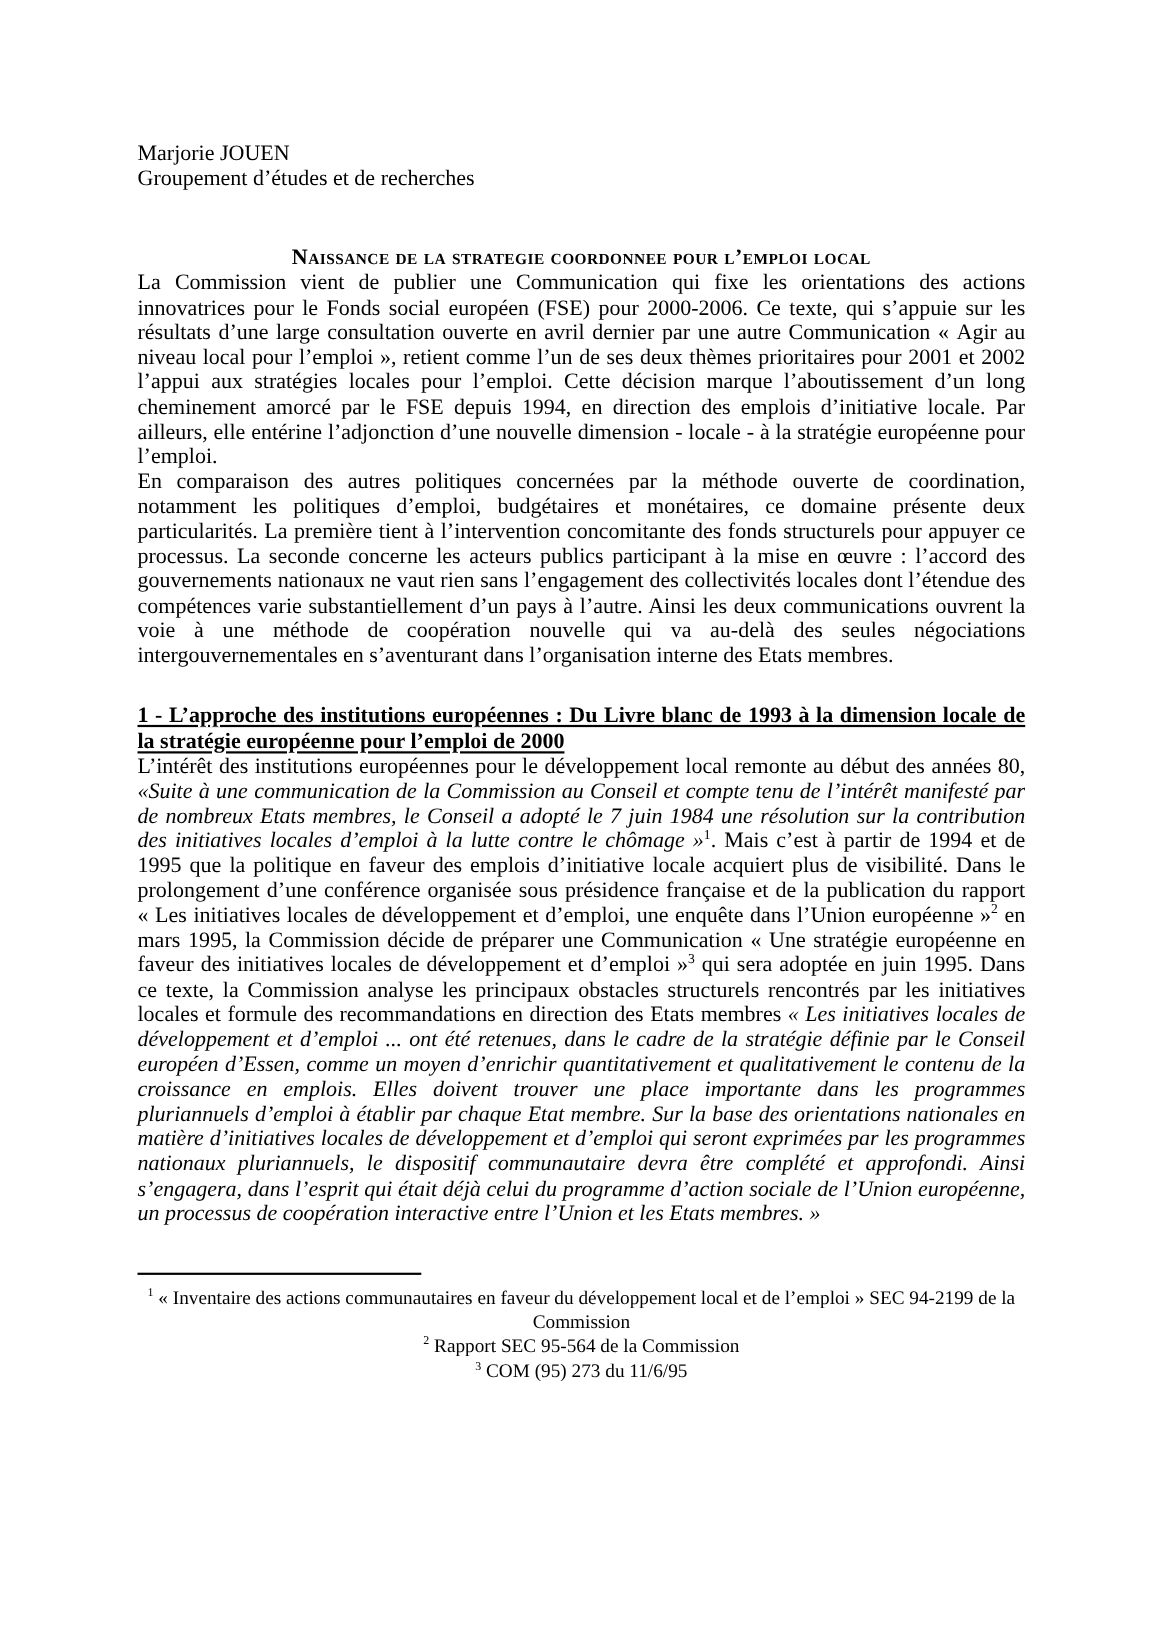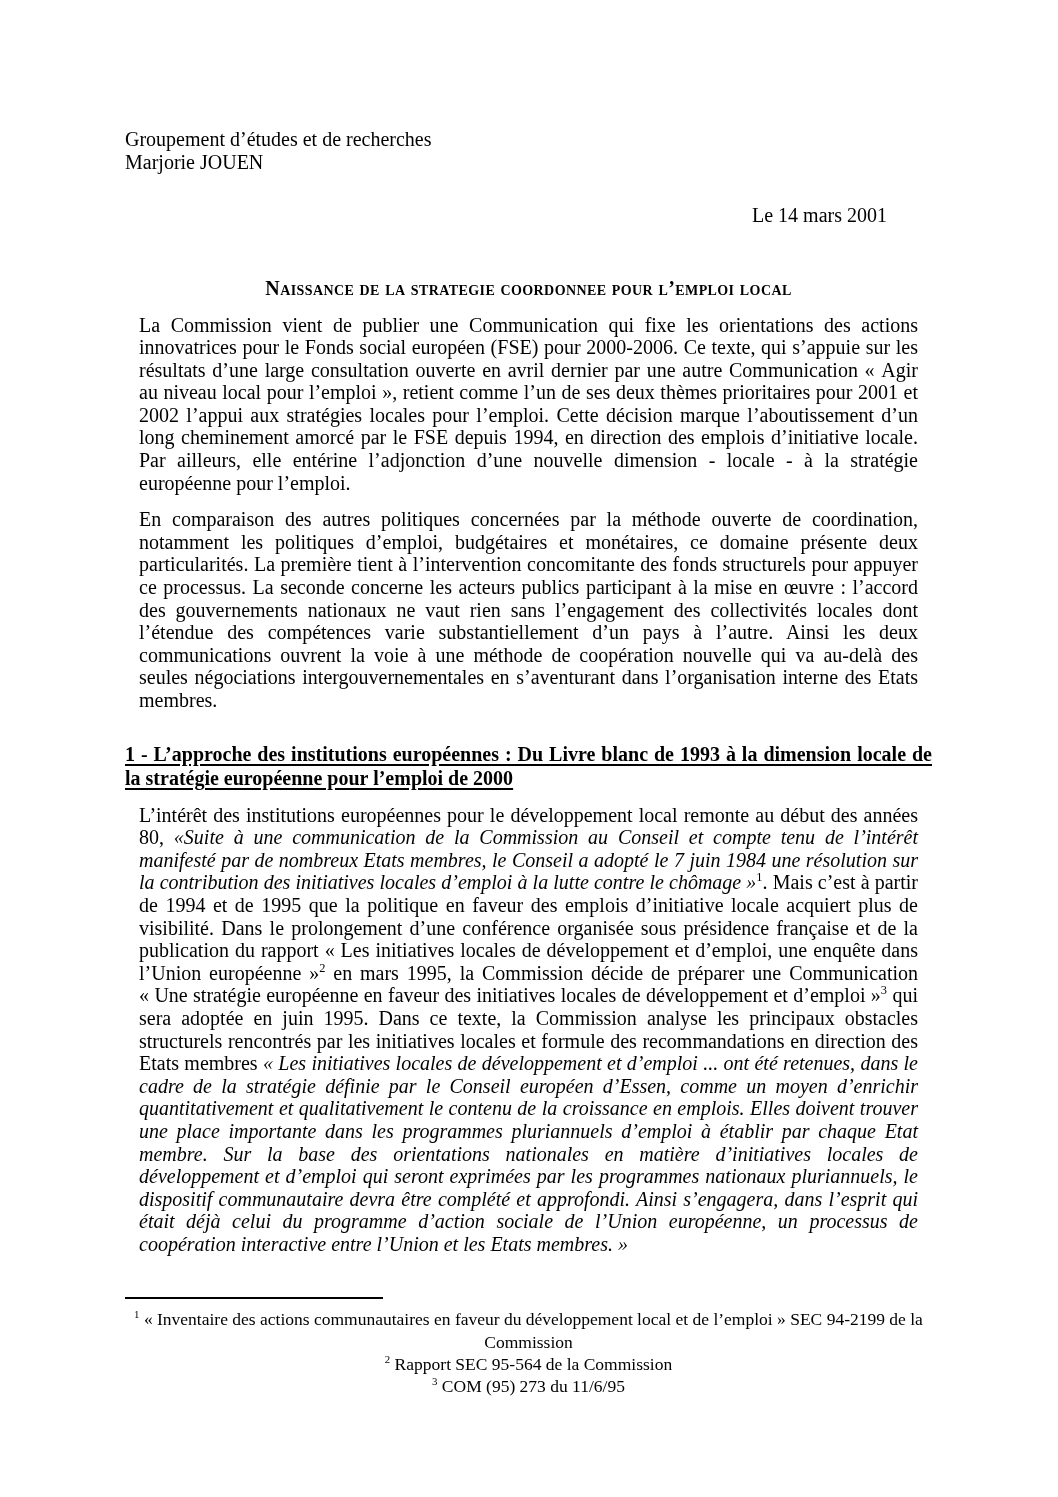--- a/index.html
+++ b/index.html
@@ -26,21 +26,21 @@
   .doc-title {
     margin: 49px 0 0 0;
     text-align: center;
     font-weight: bold;
     font-variant: small-caps;
     font-size: 20px;
     letter-spacing: 0.4px;
     line-height: 24px;
   }
   p.para {
-    margin: 14px;
+    margin: 0;
     text-align: justify;
     line-height: 22.6px;
   }
   .p1 { margin-top: 46px; }
   .p2 { margin-top: 24px; }
   .section-heading {
     margin: 30px 0 0 0;
     font-size: 20px;
     font-weight: bold;
     text-decoration: underline;
@@ -68,25 +68,24 @@
     line-height: 22.3px;
     text-align: center;
   }
 </style>
 </head>
 <body>
 
 <div class="page">
 
   <div class="header">
+    <div class="header-line">Marjorie JOUEN</div>
     <div class="header-line">Groupement d’études et de recherches</div>
-    <div class="header-line">Marjorie JOUEN</div>
   </div>
 
-  <div class="date-line">Le 14 mars 2001</div>
 
   <div class="doc-title">Naissance de la strategie coordonnee pour l’emploi local</div>
 
   <p class="para p1"><span>La Commission vient de publier une Communication qui fixe les orientations des actions innovatrices pour le Fonds social européen (FSE) pour 2000-2006. Ce texte, qui s’appuie sur les résultats d’une large consultation ouverte en avril dernier par une autre Communication «&nbsp;Agir au niveau local pour l’emploi&nbsp;», retient comme l’un de ses deux thèmes prioritaires pour 2001 et 2002 l’appui aux stratégies locales pour l’emploi. Cette décision marque l’aboutissement d’un long cheminement amorcé par le FSE depuis 1994, en direction des emplois d’initiative locale. Par ailleurs, elle entérine l’adjonction d’une nouvelle dimension - locale - à la stratégie européenne pour l’emploi.</span></p>
 
   <p class="para p2"><span>En comparaison des autres politiques concernées par la méthode ouverte de coordination, notamment les politiques d’emploi, budgétaires et monétaires, ce domaine présente deux particularités. La première tient à l’intervention concomitante des fonds structurels pour appuyer ce processus. La seconde concerne les acteurs publics participant à la mise en œuvre&nbsp;: l’accord des gouvernements nationaux ne vaut rien sans l’engagement des collectivités locales dont l’étendue des compétences varie substantiellement d’un pays à l’autre. Ainsi les deux communications ouvrent la voie à une méthode de coopération nouvelle qui va au-delà des seules négociations intergouvernementales en s’aventurant dans l’organisation interne des Etats membres.</span></p>
 
   <h2 class="section-heading">1 - L’approche des institutions européennes&nbsp;: Du Livre blanc de 1993 à la dimension locale de la stratégie européenne pour l’emploi de 2000</h2>
 
   <p class="para p3"><span>L’intérêt des institutions européennes pour le développement local remonte au début des années 80, </span><span class="italic">«Suite à une communication de la Commission au Conseil et compte tenu de l’intérêt manifesté par de nombreux Etats membres, le Conseil a adopté le 7 juin 1984 une résolution sur la contribution des initiatives locales d’emploi à la lutte contre le chômage&nbsp;»</span><sup>1</sup><span>. Mais c’est à partir de 1994 et de 1995 que la politique en faveur des emplois d’initiative locale acquiert plus de visibilité. Dans le prolongement d’une conférence organisée sous présidence française et de la publication du rapport «&nbsp;Les initiatives locales de développement et d’emploi, une enquête dans l’Union européenne&nbsp;»</span><sup>2</sup><span> en mars 1995, la Commission décide de préparer une Communication «&nbsp;Une stratégie européenne en faveur des initiatives locales de développement et d’emploi&nbsp;»</span><sup>3</sup><span> qui sera adoptée en juin 1995. Dans ce texte, la Commission analyse les principaux obstacles structurels rencontrés par les initiatives locales et formule des recommandations en direction des Etats membres </span><span class="italic">«&nbsp;Les initiatives locales de développement et d’emploi ... ont été retenues, dans le cadre de la stratégie définie par le Conseil européen d’Essen, comme un moyen d’enrichir quantitativement et qualitativement le contenu de la croissance en emplois. Elles doivent trouver une place importante dans les programmes pluriannuels d’emploi à établir par chaque Etat membre. Sur la base des orientations nationales en matière d’initiatives locales de développement et d’emploi qui seront exprimées par les programmes nationaux pluriannuels, le dispositif communautaire devra être complété et approfondi. Ainsi s’engagera, dans l’esprit qui était déjà celui du programme d’action sociale de l’Union européenne, un processus de coopération interactive entre l’Union et les Etats membres.&nbsp;»</span></p>

